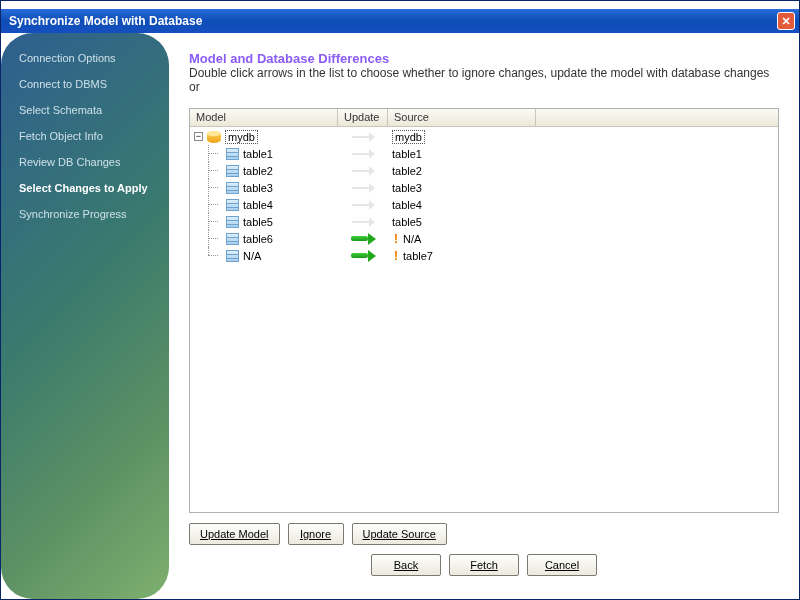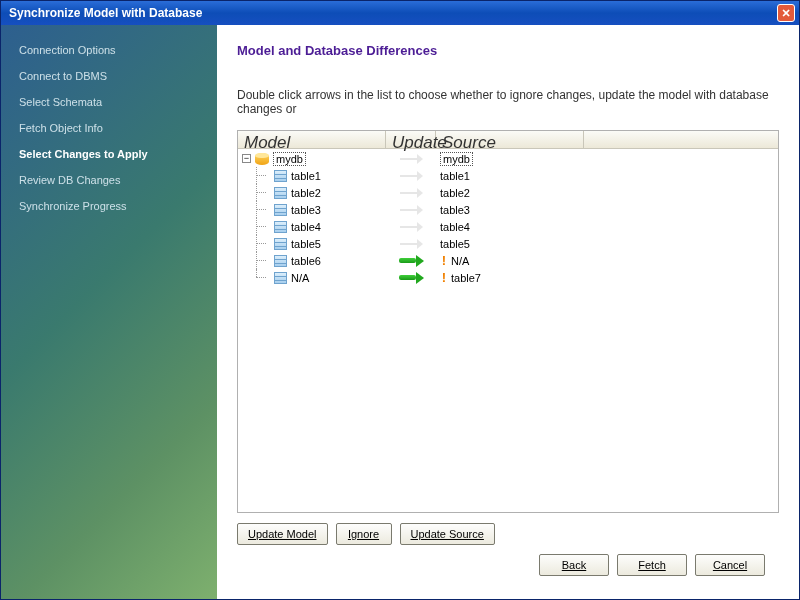--- a/index.html
+++ b/index.html
@@ -15,76 +15,75 @@
     width: 800px; height: 600px;
     border: 1px solid #0a246a;
     background: #fff;
     display: flex; flex-direction: column;
   }
   .titlebar {
     height: 24px;
     background: linear-gradient(to bottom, #2a6dd8 0%, #0d4db7 50%, #164fc0 100%);
     display: flex; align-items: center;
     padding: 0 4px 0 8px;
-    color: #fff; font-weight: bold; font-size: 12px;
+    color: #fff; font-weight: bold; font-size: 12px; margin-top: 8px;
   }
   .titlebar-title { flex: 1; }
   .close-btn {
     width: 18px; height: 18px;
     background: #e35a3a;
     border: 1px solid #fff;
     border-radius: 3px;
     display: flex; align-items: center; justify-content: center;
     font-size: 11px; color: #fff; font-weight: bold;
     cursor: pointer;
   }
   .body {
     flex: 1; display: flex; overflow: hidden;
   }
   .sidebar {
-    width: 216px;
+    width: 168px;
     background: linear-gradient(135deg, #2d5f8f 0%, #3a7a6e 45%, #5d9164 75%, #7eb06e 100%);
     padding: 12px 0;
+    border-radius: 32px;
   }
   .sidebar-item {
     padding: 7px 18px;
     color: #cde0e8;
     font-size: 11px;
     cursor: pointer;
   }
   .sidebar-item.active { color: #fff; font-weight: bold; }
   .main {
     flex: 1;
     background: #fff;
     padding: 18px 20px 14px 20px;
     display: flex; flex-direction: column;
     overflow: hidden;
   }
   .heading {
-    color: #4c1d95; font-weight: bold; font-size: 13px;
-    margin-bottom: 30px;
+    color: #8b5cf6; font-weight: bold; font-size: 13px;
   }
   .desc {
     color: #333; font-size: 12px;
     margin-bottom: 14px;
   }
   .tree-wrap {
     flex: 1;
     border: 1px solid #b0b0b0;
     background: #fff;
     overflow: hidden;
     display: flex; flex-direction: column;
   }
   .tree-header {
     display: flex;
     background: linear-gradient(#fbfbf7, #ece8d8);
     border-bottom: 1px solid #c9c6b9;
     height: 18px;
-    font-size: 17px;
-    font-style: italic;
+    font-size: 11px;
   }
   .th {
     padding: 2px 6px;
     border-right: 1px solid #c9c6b9;
     color: #333;
   }
   .th-model  { width: 148px; }
   .th-update { width: 50px; }
   .th-source { width: 148px; }
   .th-rest   { flex: 1; border-right: none; }
@@ -193,21 +192,21 @@
     color:#f08000; font-weight:bold; font-size:13px;
     width: 8px; text-align:center;
     flex-shrink:0;
   }
   .action-row {
     margin-top: 10px;
     display:flex; gap:8px;
   }
   .footer {
     height: 40px;
-    display:flex; align-items:center; justify-content:flex-end;
+    display:flex; align-items:center; justify-content:center;
     gap:8px; padding: 0 14px;
     background:#fff;
   }
   .btn {
     min-width: 70px; height: 22px;
     padding: 0 10px;
     background: linear-gradient(#fdfdfc,#eceade);
     border: 1px solid #7a7a6e;
     border-radius: 2px;
     font-size: 11px; font-family: inherit;
@@ -224,22 +223,22 @@
     <span class="titlebar-title">Synchronize Model with Database</span>
     <span class="close-btn">✕</span>
   </div>
 
   <div class="body">
     <div class="sidebar">
       <div class="sidebar-item">Connection Options</div>
       <div class="sidebar-item">Connect to DBMS</div>
       <div class="sidebar-item">Select Schemata</div>
       <div class="sidebar-item">Fetch Object Info</div>
+      <div class="sidebar-item">Review DB Changes</div>
       <div class="sidebar-item active">Select Changes to Apply</div>
-      <div class="sidebar-item">Review DB Changes</div>
       <div class="sidebar-item">Synchronize Progress</div>
     </div>
 
     <div class="main">
       <div class="heading">Model and Database Differences</div>
       <div class="desc">Double click arrows in the list to choose whether to ignore changes, update the model with database changes or</div>
 
       <div class="tree-wrap">
         <div class="tree-header">
           <div class="th th-model">Model</div>

